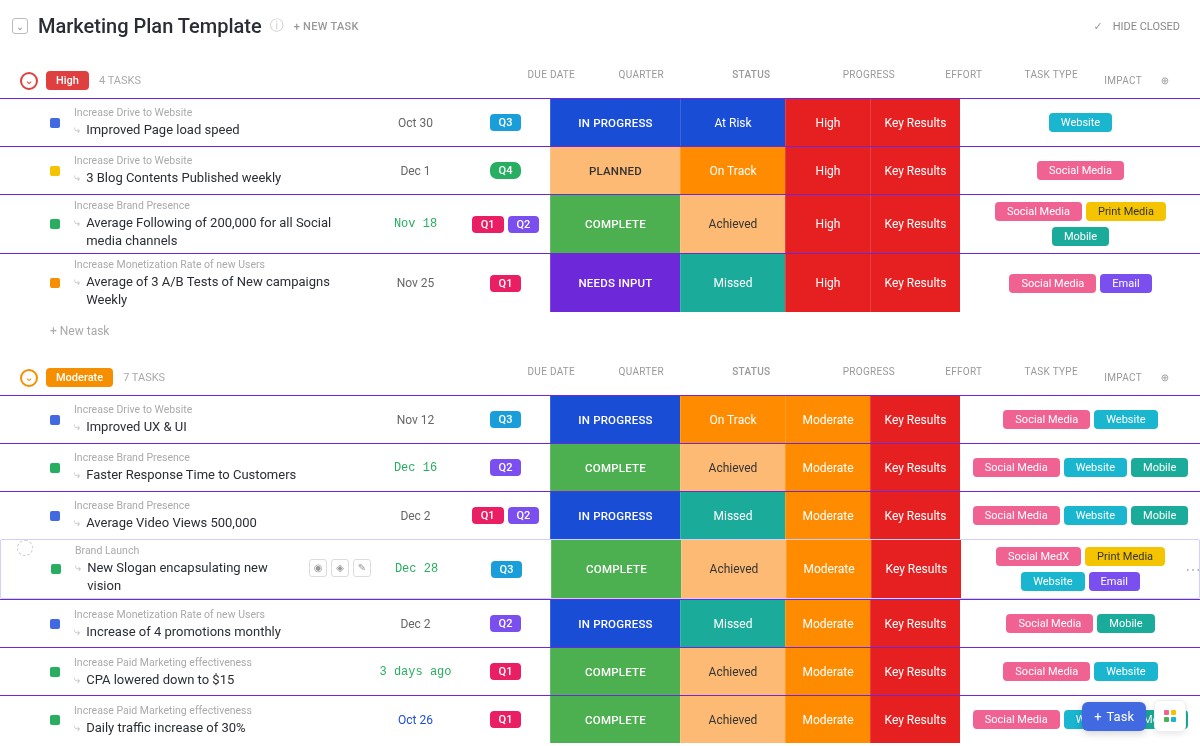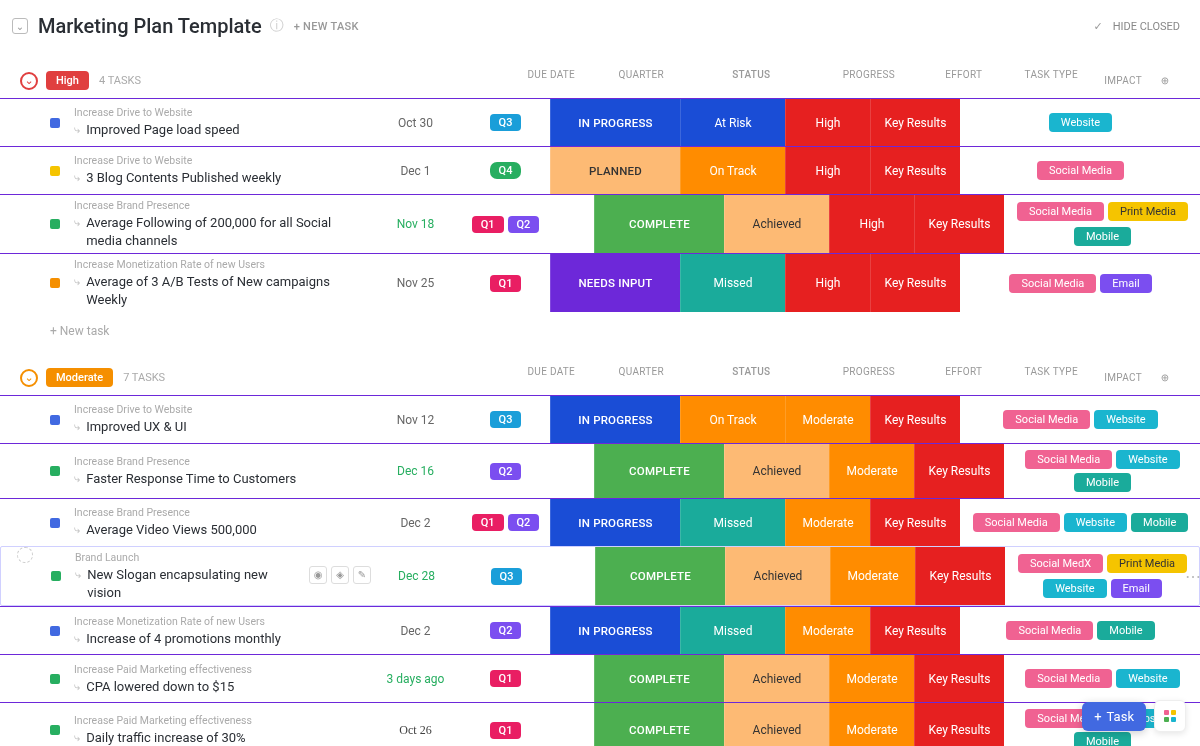--- a/index.html
+++ b/index.html
@@ -32,38 +32,38 @@
 .sq.yellow { background: #f5c400; }
 .sq.green { background: #27ae60; }
 .sq.orange { background: #f58f00; }
 .task-text { min-width: 0; }
 .task-cat { color: #aaa; font-size: 10.5px; margin-bottom: 2px; }
 .task-name { color: #2a2e34; font-size: 13px; line-height: 1.35; display: flex; align-items: flex-start; gap: 6px; }
 .subtask-icon { color: #bbb; font-size: 11px; flex-shrink: 0; margin-top: 2px; }
 
 .cell { display: flex; align-items: center; justify-content: center; border-left: 1px solid rgba(255,255,255,0.15); }
 .c-due { width: 90px; flex-shrink: 0; font-size: 12px; color: #666; }
-.c-due.green { color: #27ae60; }
-.c-due.orange { color: #404040; font-family: Liberation Serif, serif; }
+.c-due.green { color: #27ae60; font-family: Liberation Mono, monospace; }
+.c-due.orange { color: #1d4ed8; }
 .c-quarter { width: 90px; flex-shrink: 0; gap: 4px; }
 .qtag { padding: 2px 9px; border-radius: 4px; color: #fff; font-size: 11px; font-weight: 500; }
 .qtag.q1 { background: #e91e63; }
 .qtag.q2 { background: #7b4ef0; }
 .qtag.q3 { background: #1a9ed9; }
 .qtag.q4 { background: #27ae60; border-radius: 7px; }
 .c-status { width: 130px; flex-shrink: 0; color: #fff; font-size: 11.5px; font-weight: 500; letter-spacing: 0.2px; }
 .c-progress { width: 105px; flex-shrink: 0; color: #fff; font-size: 12px; }
 .c-effort { width: 85px; flex-shrink: 0; color: #fff; font-size: 12px; }
 .c-tasktype { width: 90px; flex-shrink: 0; color: #fff; font-size: 12px; }
 .c-impact { flex: 1; padding: 6px 8px; gap: 4px; flex-wrap: wrap; }
 .c-plus { width: 30px; flex-shrink: 0; color: #ccc; display:flex; align-items:center; justify-content:center; }
 
 .bg-blue { background: #1a4dd6; }
 .bg-yellow { background: #fdba74; color: #333 !important; }
-.bg-green { background: #4caf50; margin-left: 44px; }
+.bg-green { background: #4caf50; }
 .bg-orange { background: #6d28d9; }
 .bg-red { background: #e62020; }
 .bg-darkorange { background: #ff8c00; }
 .bg-teal { background: #1aab9b; }
 
 .tag { padding: 3px 12px; border-radius: 4px; font-size: 11px; color: #fff; }
 .tag.website { background: #1ab5cf; }
 .tag.social { background: #f06292; }
 .tag.print { background: #f5c400; color: #333; }
 .tag.mobile { background: #1aab9b; }

